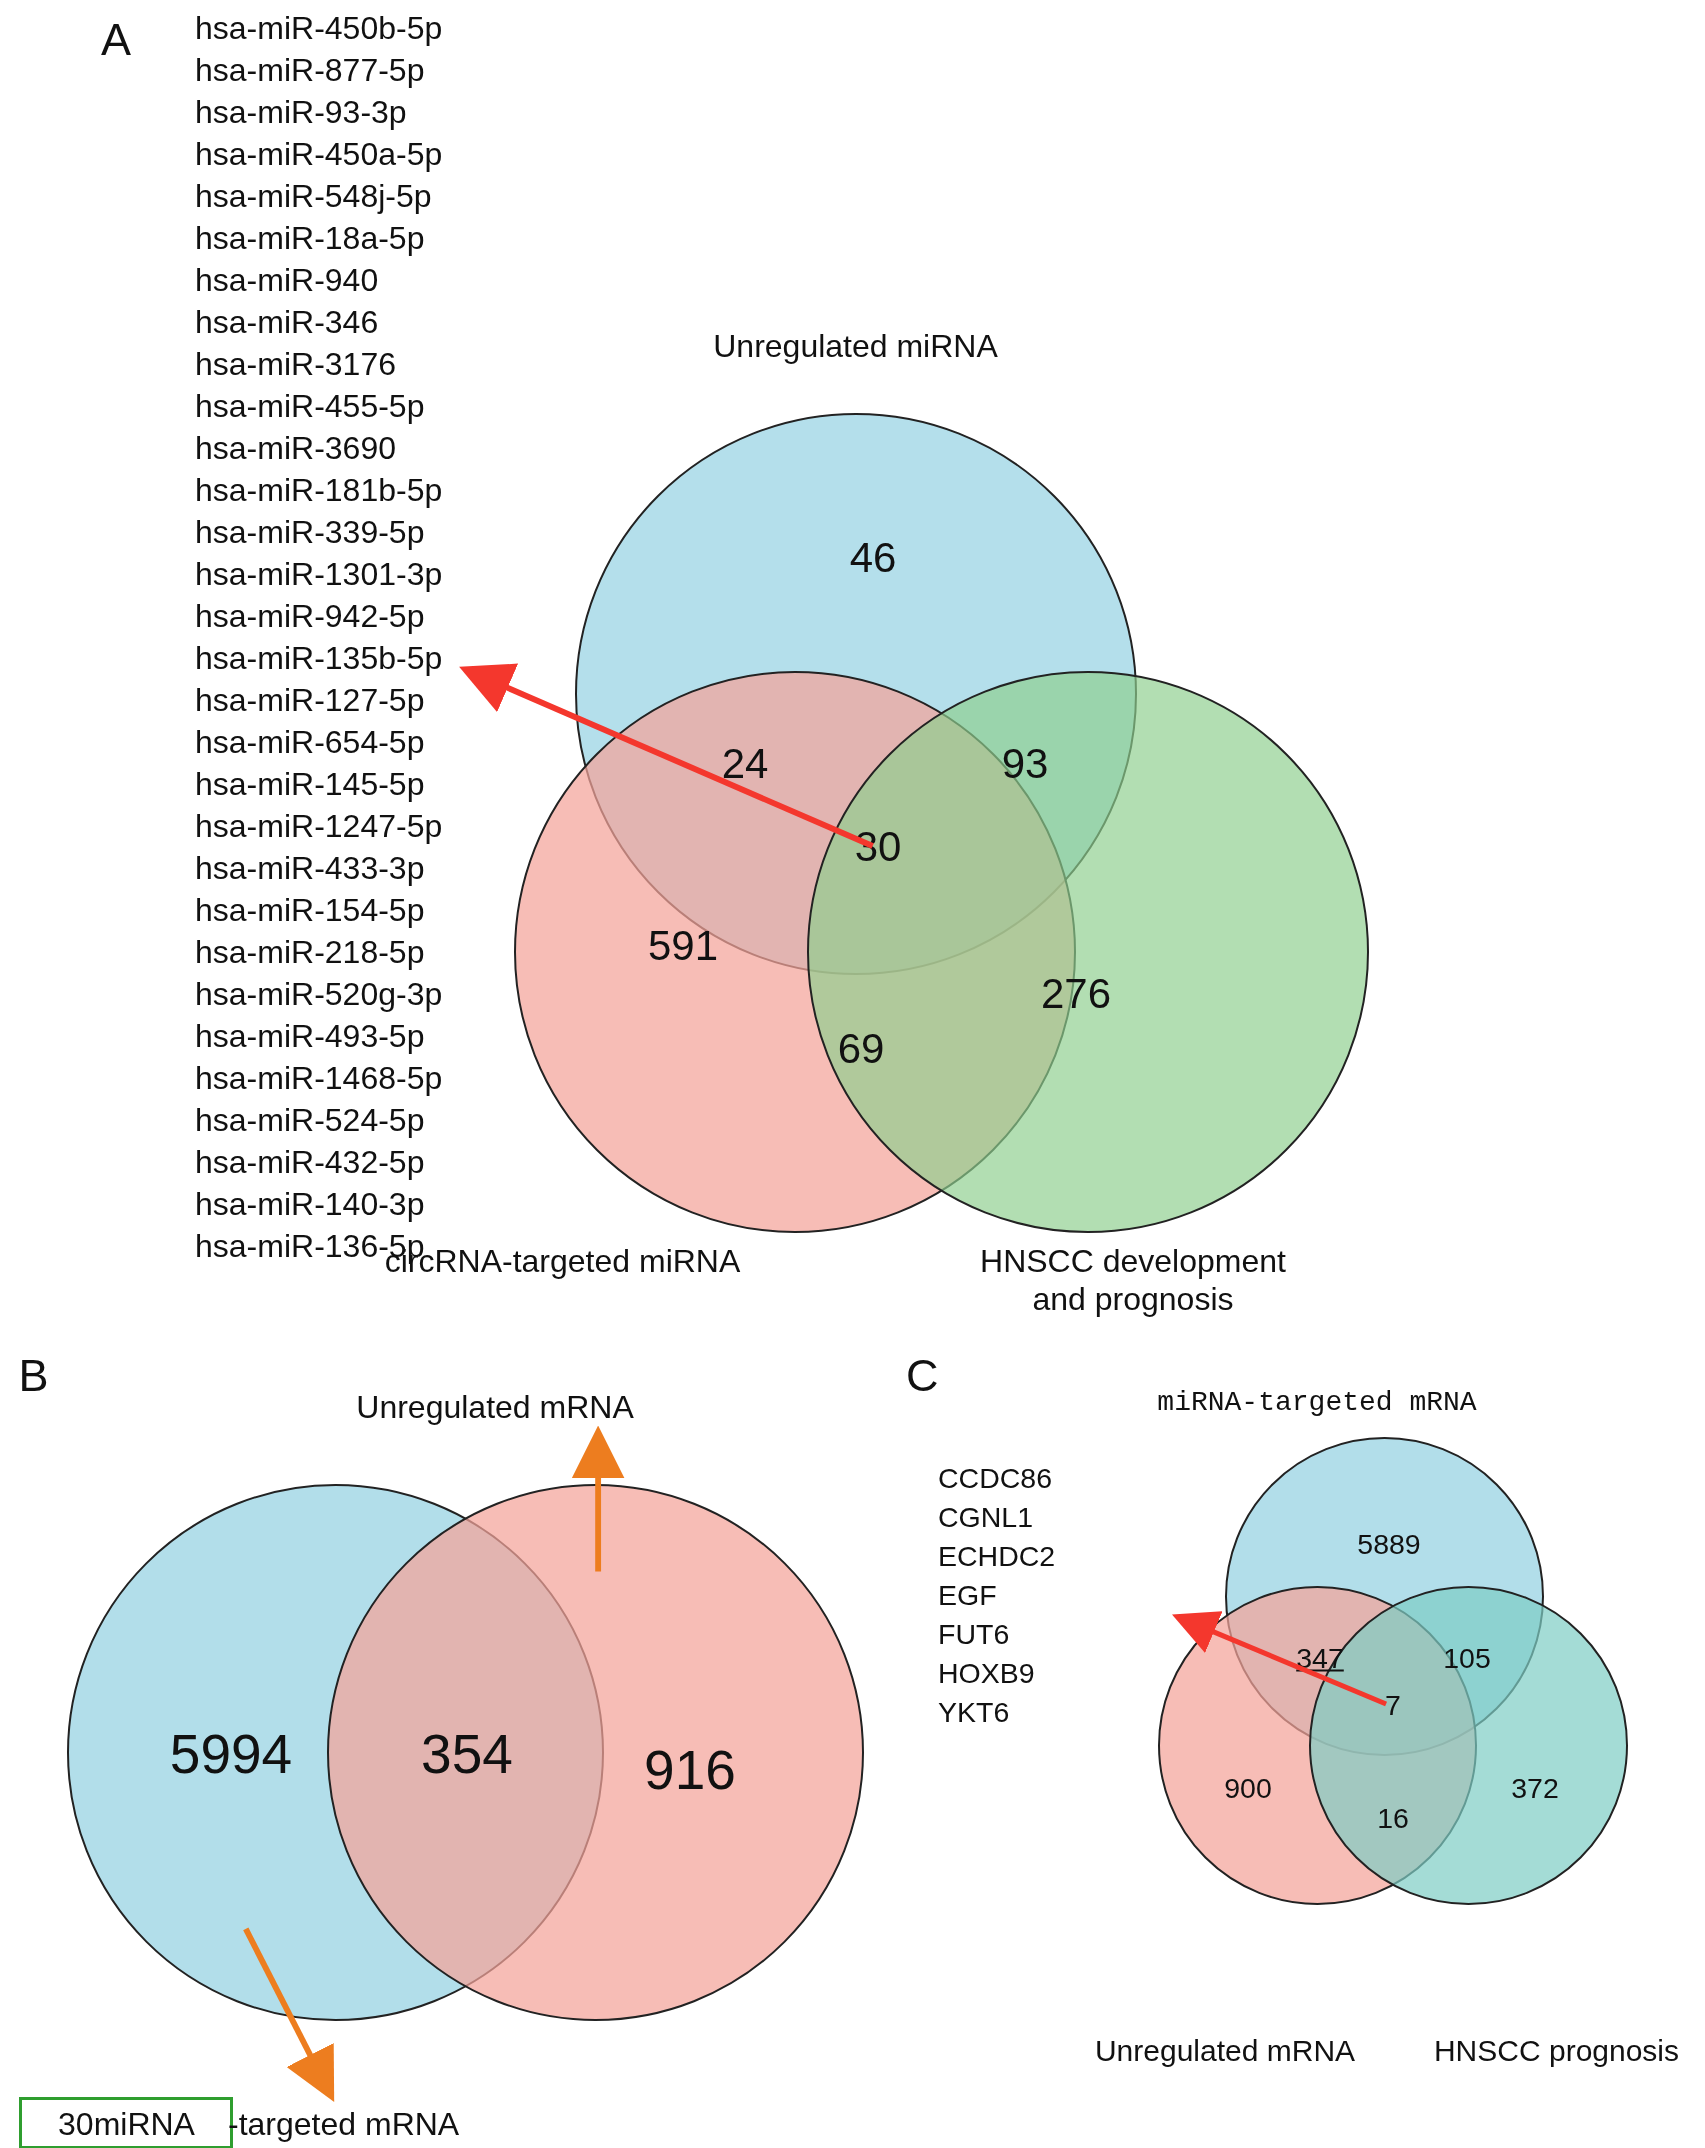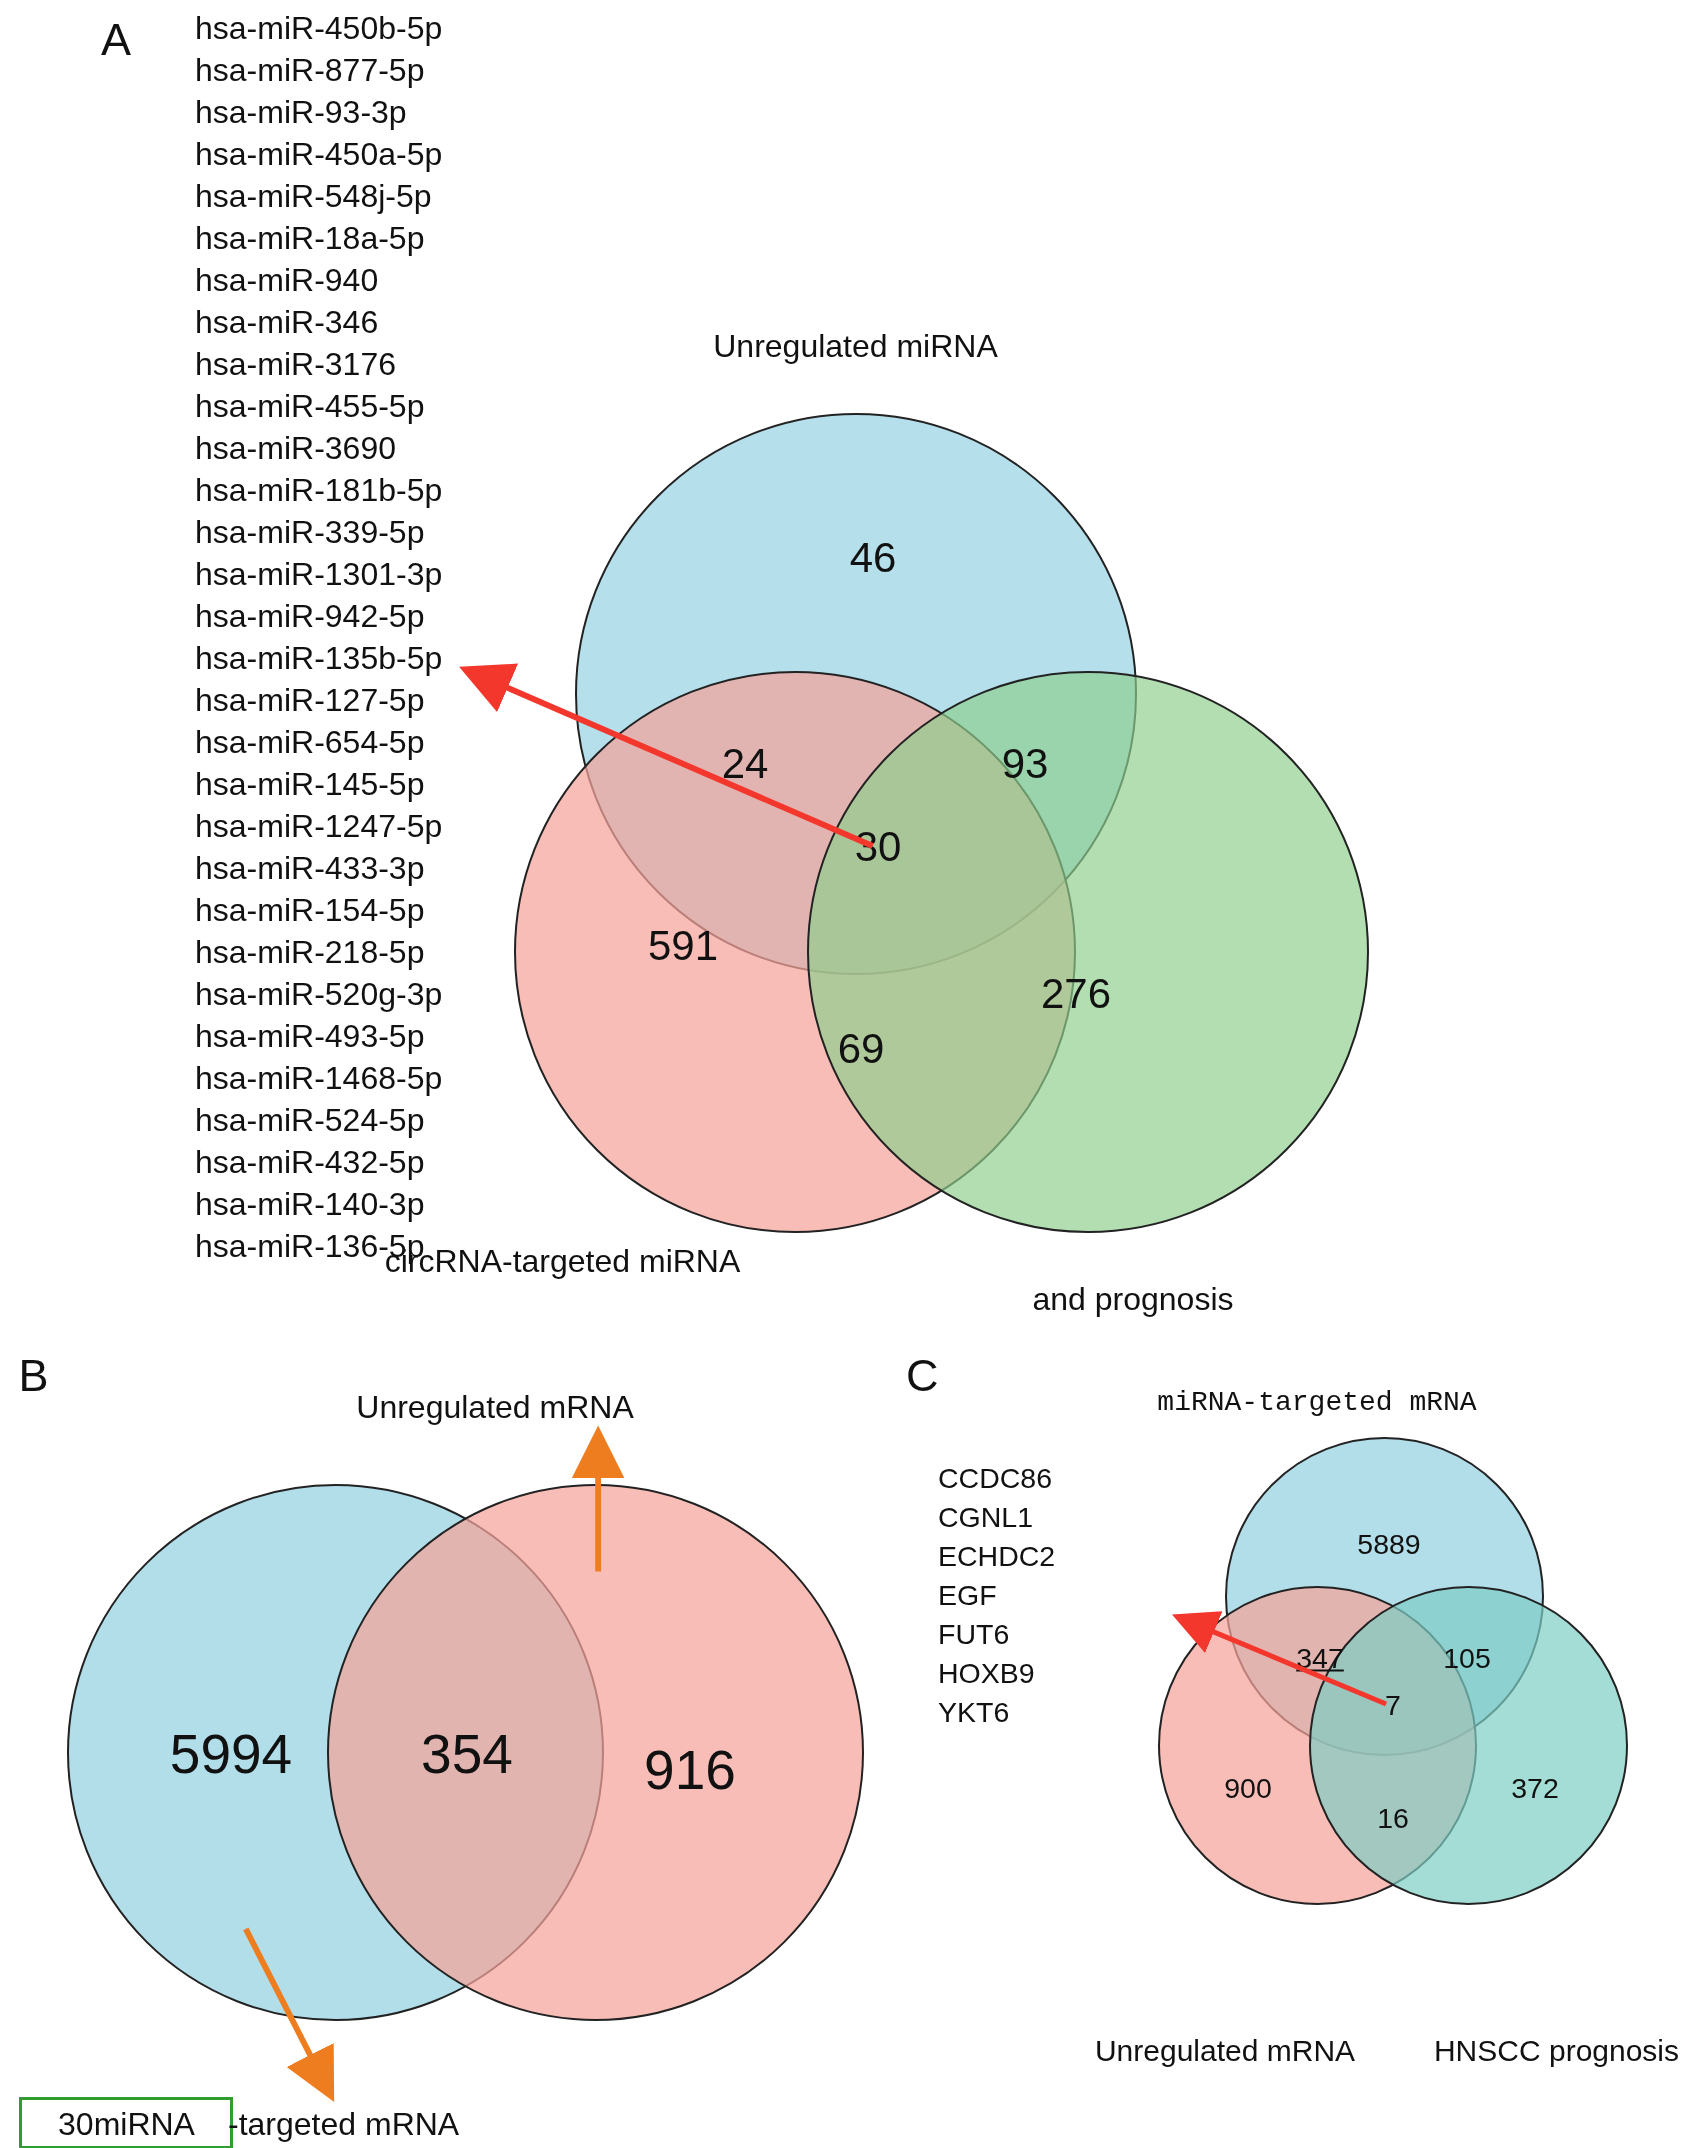--- a/index.html
+++ b/index.html
@@ -124,20 +124,21 @@
 
   <div class="num big" style="left:873px;top:558px;">46</div>
   <div class="num big" style="left:745px;top:764px;">24</div>
   <div class="num big" style="left:1025px;top:764px;">93</div>
   <div class="num big" style="left:878px;top:847px;">30</div>
   <div class="num big" style="left:667px;top:946px;margin-left:16px;">591</div>
   <div class="num big" style="left:861px;top:1049px;">69</div>
   <div class="num big" style="left:1076px;top:994px;">276</div>
 
   <div class="venn-label abs" style="left:319px;top:1242px;width:487px;">circRNA-targeted miRNA</div>
+  <div class="venn-label abs" style="left:915px;top:1242px;width:436px;">HNSCC development</div>
   <div class="venn-label abs" style="left:915px;top:1280px;width:436px;">and prognosis</div>
 
   <svg class="abs" style="left:0;top:0;width:1705px;height:1343px;" viewBox="0 0 2032 1600" width="1705" height="1343">
     <defs>
       <marker id="arrowRedA" markerWidth="9" markerHeight="9" refX="7" refY="4.5" orient="auto">
         <path d="M0,0 L9,4.5 L0,9 z" fill="#f4372d"></path>
       </marker>
     </defs>
     <line x1="1040" y1="1008" x2="560" y2="800" stroke="#f4372d" stroke-width="7" marker-end="url(#arrowRedA)"></line>
   </svg>

